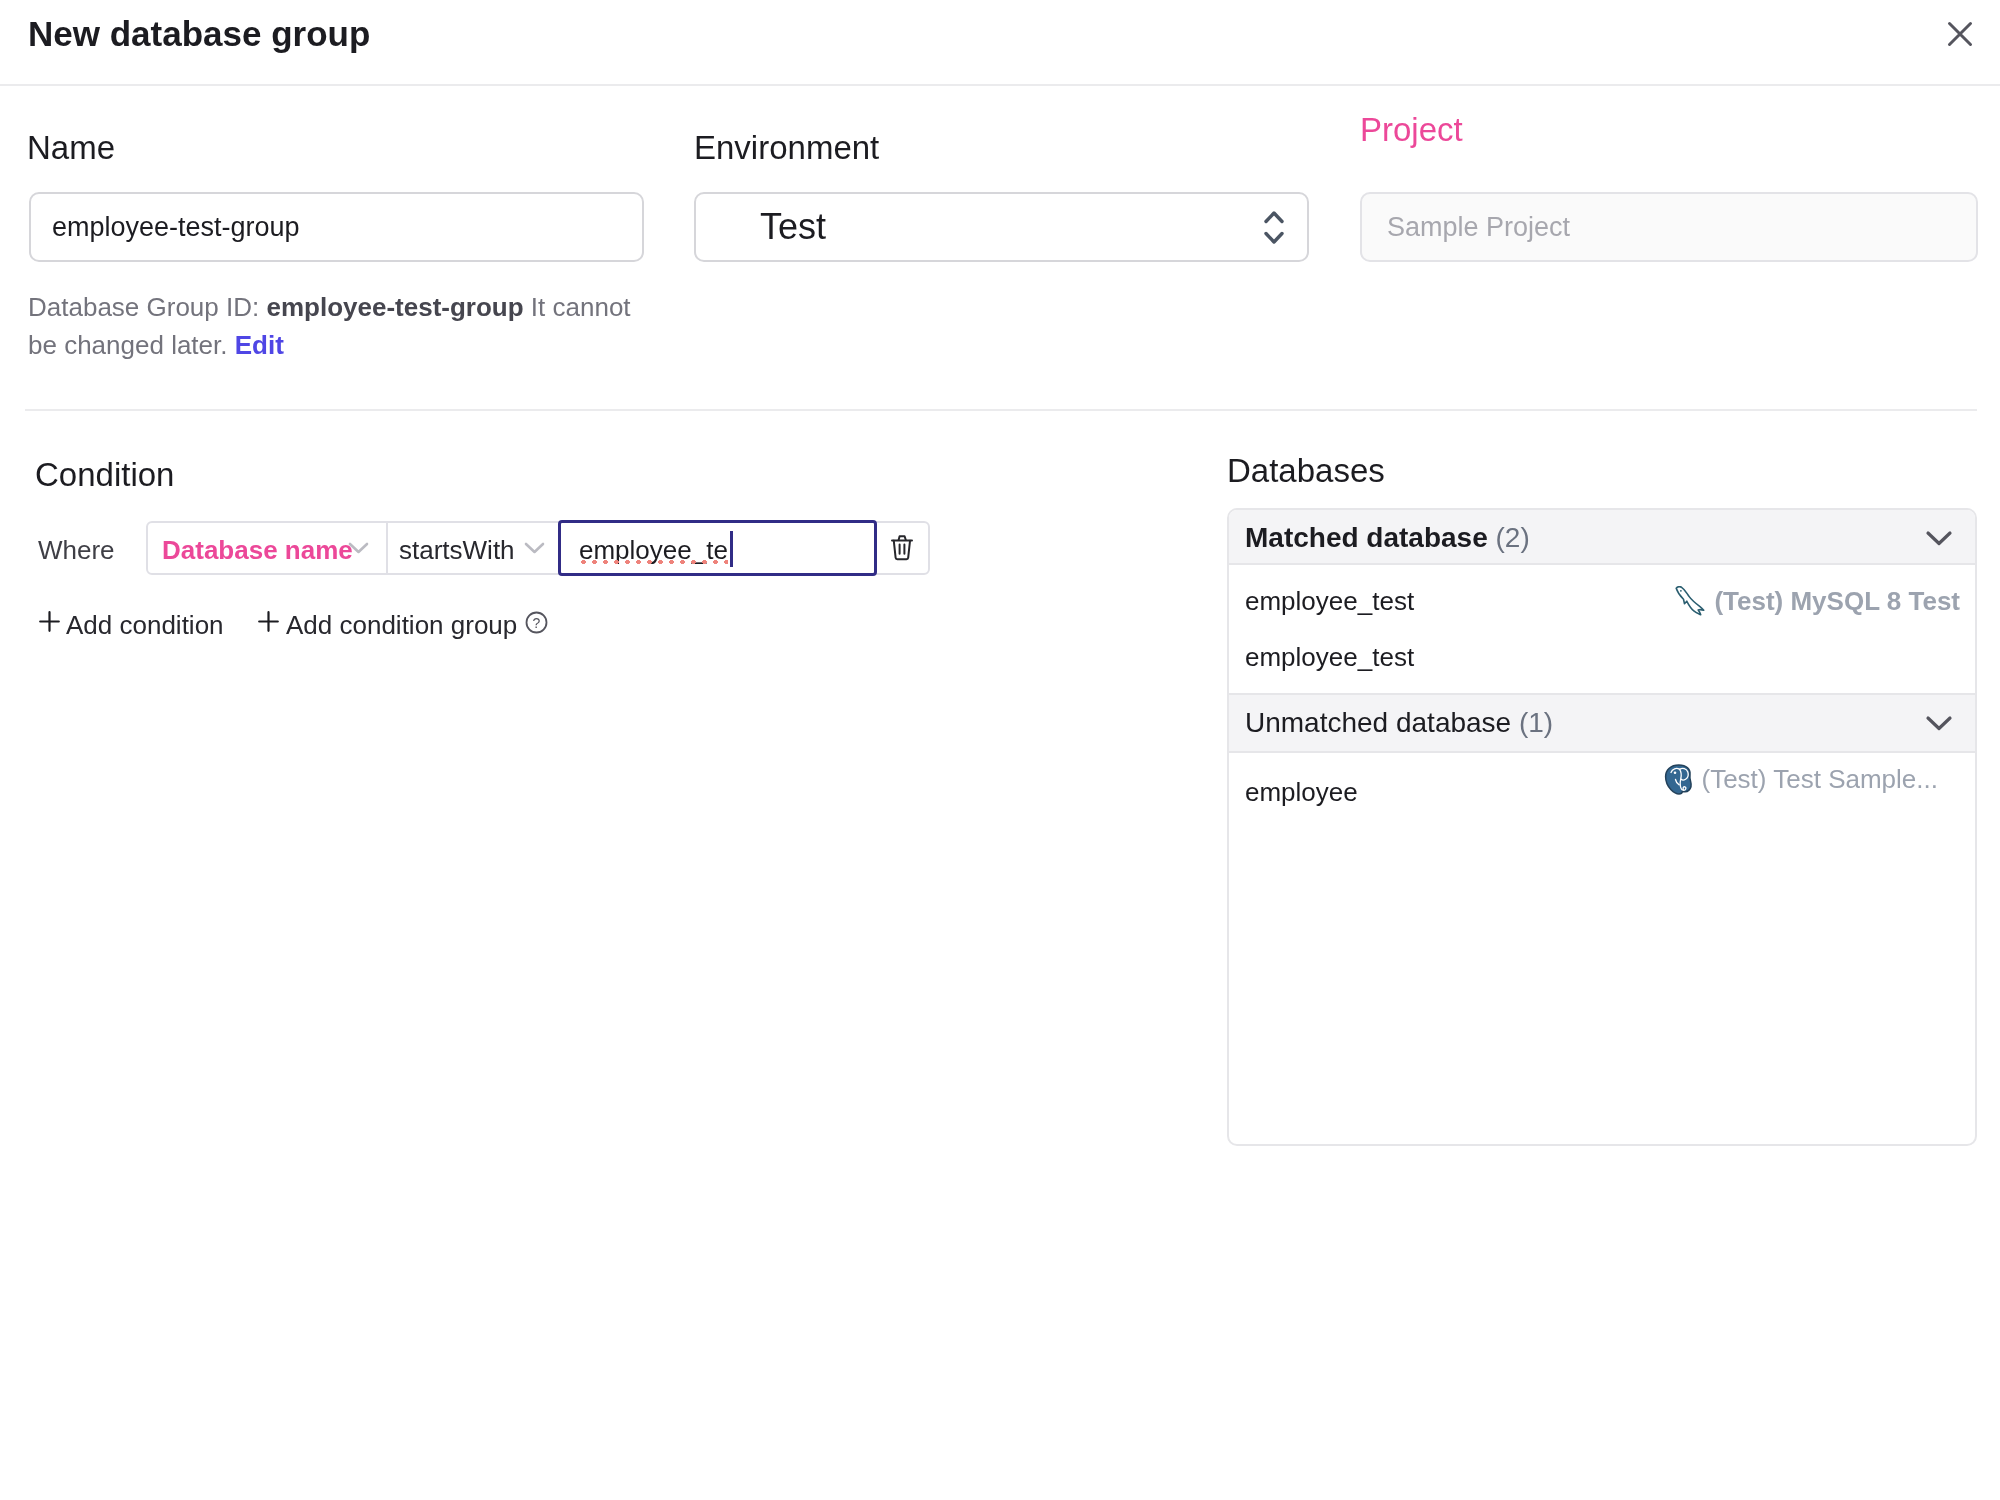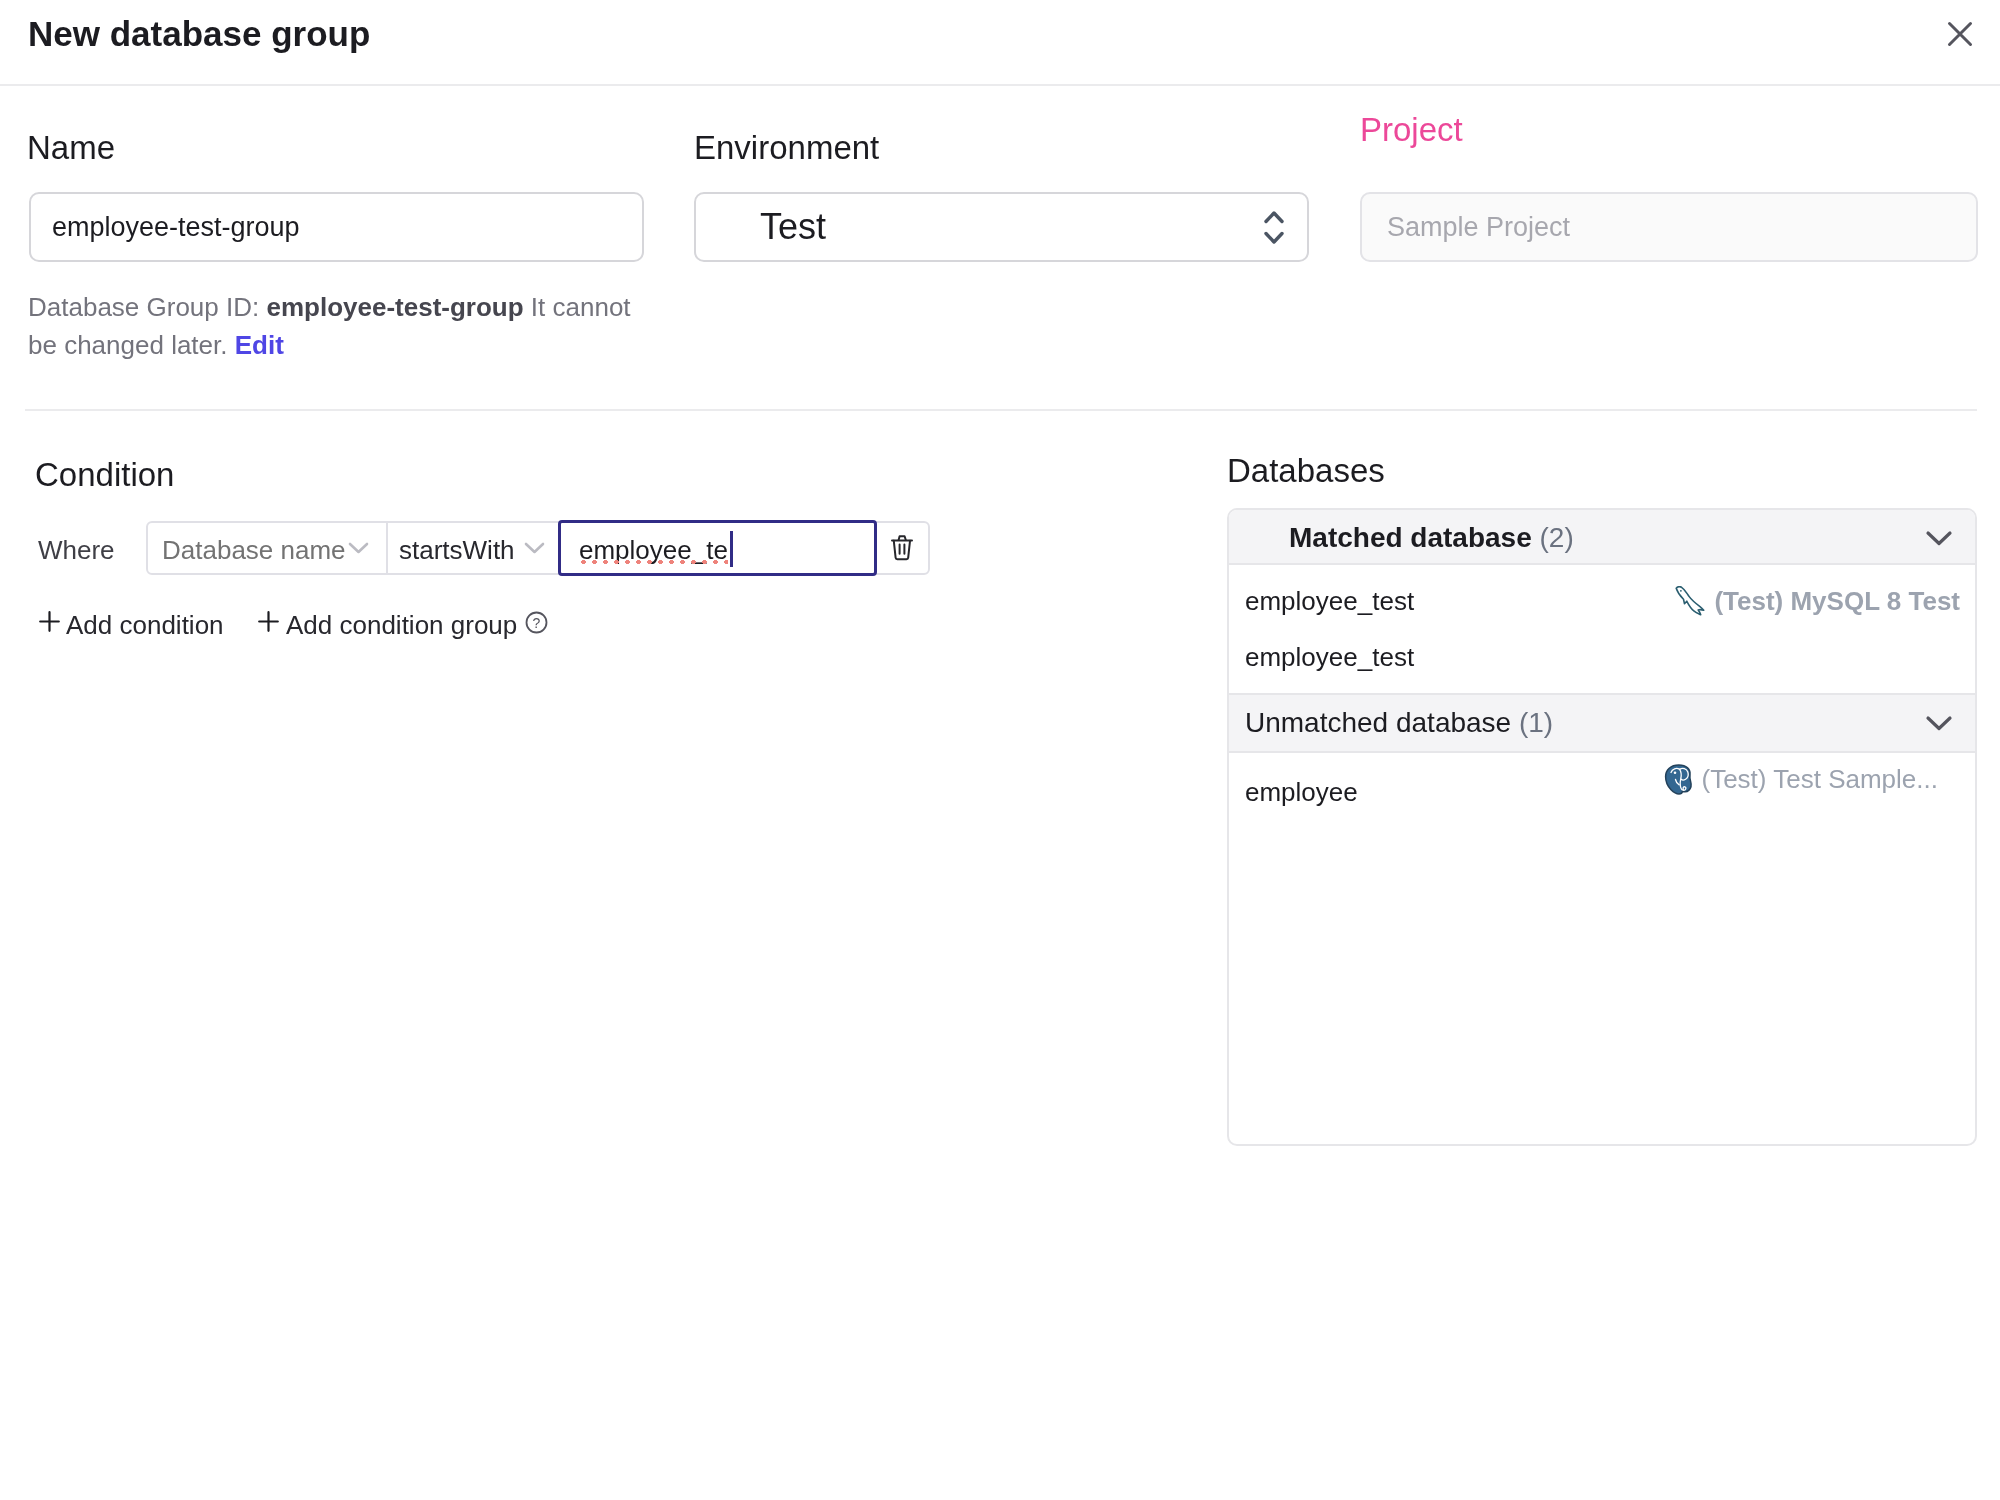--- a/index.html
+++ b/index.html
@@ -35,21 +35,21 @@
 <div class="abs" style="left:28px; top:288px; width:700px; font-size:26px; line-height:38px; color:#73737c;">Database Group ID: <span style="font-weight:bold; color:#46464f;">employee-test-group</span> It cannot<br>be changed later. <span style="font-weight:bold; color:#4f46e5;">Edit</span></div>
 
 <div class="abs" style="left:25px; top:409px; width:1952px; height:2px; background:#ebebed;"></div>
 
 <div class="abs" style="left:35px; top:455px; font-size:33px; color:#1c1c21; line-height:40px;">Condition</div>
 
 <div class="abs" style="left:38px; top:537px; font-size:26px; color:#3f3f46; line-height:26px;">Where</div>
 
 <div class="abs" style="left:146px; top:521px; width:784px; height:54px; border:2px solid #e0e0e6; border-radius:6px; background:#fff;"></div>
 <div class="abs" style="left:386px; top:522px; width:2px; height:52px; background:#e0e0e6;"></div>
-<div class="abs" style="left:162px; top:523px; height:54px; line-height:54px; font-size:26px; color:#737373;">Database name</div>
+<div class="abs" style="left:162px; top:523px; height:54px; line-height:54px; font-size:26px; color:#ec4899;font-weight:bold;">Database name</div>
 <svg class="abs" style="left:347px; top:541px;" width="23" height="14" viewBox="0 0 23 14" fill="none" stroke="#bbbbc2" stroke-width="2.6" stroke-linecap="round" stroke-linejoin="round">
   <path d="M3 3 L11.5 11 L20 3"></path>
 </svg>
 <div class="abs" style="left:399px; top:523px; height:54px; line-height:54px; font-size:26px; color:#28282e;">startsWith</div>
 <svg class="abs" style="left:523px; top:541px;" width="23" height="14" viewBox="0 0 23 14" fill="none" stroke="#bbbbc2" stroke-width="2.6" stroke-linecap="round" stroke-linejoin="round">
   <path d="M3 3 L11.5 11 L20 3"></path>
 </svg>
 
 <div class="abs" style="left:558px; top:520px; width:319px; height:56px; border:3px solid #312c86; border-radius:4px; background:#fff;"></div>
 <div class="abs" style="left:579px; top:522px; height:56px; line-height:56px; font-size:26px; color:#1c1c21;">employee_te</div>
@@ -74,21 +74,21 @@
 <svg class="abs" style="left:525px; top:611px;" width="23" height="23" viewBox="0 0 23 23" fill="none">
   <circle cx="11.5" cy="11.5" r="10" stroke="#55555e" stroke-width="1.8"></circle>
   <text x="11.5" y="16.5" text-anchor="middle" font-size="14" fill="#55555e" font-family="Liberation Sans">?</text>
 </svg>
 
 <div class="abs" style="left:1227px; top:451px; font-size:33px; color:#1c1c21; line-height:40px;">Databases</div>
 
 <div class="abs" style="left:1227px; top:508px; width:750px; height:638px; border:2px solid #e6e6e9; border-radius:10px; background:#fff; overflow:hidden;">
 
   <div style="position:relative; height:55px; background:#f4f4f6; border-bottom:2px solid #e6e6e9;">
-    <div style="position:absolute; left:16px; top:0; height:55px; line-height:55px; font-size:28px; color:#1c1c21;margin-left:44px;"><span style="font-weight:bold;">Matched database</span> <span style="color:#6b7280;">(2)</span></div>
+    <div style="position:absolute; left:16px; top:0; height:55px; line-height:55px; font-size:28px; color:#1c1c21;"><span style="font-weight:bold;">Matched database</span> <span style="color:#6b7280;">(2)</span></div>
     <svg style="position:absolute; right:22px; top:20px;" width="28" height="17" viewBox="0 0 28 17" fill="none" stroke="#55555e" stroke-width="3.2" stroke-linecap="round" stroke-linejoin="round">
         <path d="M3 3 L14 13.5 L25 3"></path>
       </svg>
   </div>
 
   <div style="position:relative; height:128px;">
     <div style="position:absolute; left:0; top:8px; width:100%; height:56px;">
       <div style="position:absolute; left:16px; top:0; height:56px; line-height:56px; font-size:26px; color:#1c1c21;">employee_test</div>
       <div style="position:absolute; right:15px; top:0; height:56px; display:flex; align-items:center; gap:8px;">
         <svg width="31" height="31" viewBox="0 0 31 31" fill="none" stroke="#2b5e70" stroke-width="1.6" stroke-linecap="round" stroke-linejoin="round">

